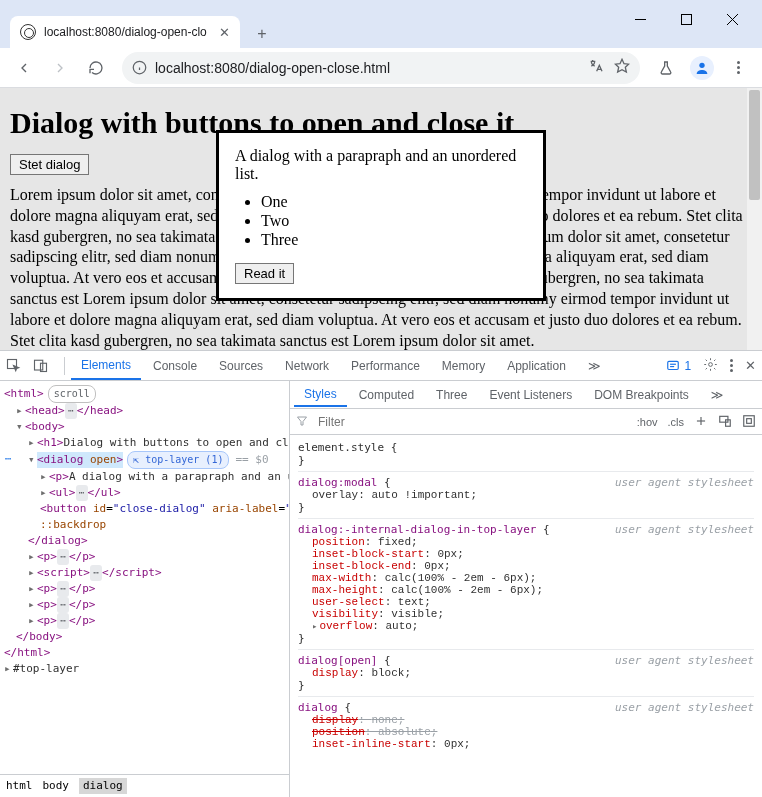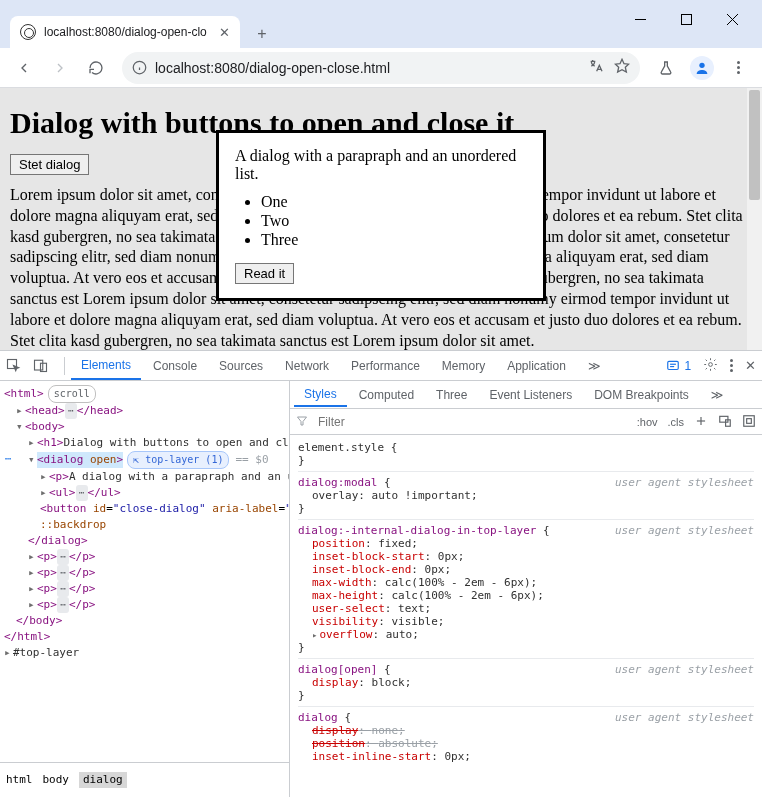--- a/index.html
+++ b/index.html
@@ -70,39 +70,39 @@
   .badge { display:inline-block; border:1px solid #c0c0c0; border-radius:8px; font-size:10px; padding:0 5px; color:#5f6368; margin-left:4px; background:#fff; }
   .badge.tl { color:#3367d6; border-color:#a8c7fa; background:#e8f0fe; }
   .sel { background:#cfe8fc; display:inline-block; }
   .eq0 { color:#9aa0a6; margin-left:6px; }
   .tri { display:inline-block; width:9px; color:#6e6e6e; }
   .dots { display:inline-block; background:#e8eaed; border-radius:3px; color:#5f6368; font-size:10px; padding:0 3px; }
   .pseudo { color:#994500; }
   .dom-gutter { position:absolute; left:0; width:12px; text-align:center; color:#1a73e8; }
   .dom-rel { position:relative; }
 
-  .breadcrumb { border-top:1px solid #cacdd1; padding:9px 6px; font-family: Menlo, Consolas, monospace; font-size:11px; display:flex; gap:10px; }
+  .breadcrumb { border-top:1px solid #cacdd1; padding:3px 6px; font-family: Menlo, Consolas, monospace; font-size:11px; display:flex; gap:10px; }
   .breadcrumb span:last-child { background:#d7d7d7; padding:0 4px; }
 
   
   .styles-pane { flex:1; display:flex; flex-direction:column; font-family: Menlo, Consolas, monospace; font-size:11px; color:#303030; min-height:0; }
   .sp-tabs { display:flex; align-items:center; height:28px; border-bottom:1px solid #cacdd1; padding:0 4px; gap:2px; font-family:"Segoe UI",Arial,sans-serif; font-size:12px; color:#5f6368; }
   .sp-tab { padding:4px 10px; cursor:pointer; white-space:nowrap; }
   .sp-tab.active { color:#1a73e8; border-bottom:2px solid #1a73e8; }
   .sp-filter { display:flex; align-items:center; height:26px; border-bottom:1px solid #cacdd1; padding:0 6px; gap:8px; color:#5f6368; font-family:"Segoe UI",Arial,sans-serif; }
   .sp-filter input { border:none; outline:none; flex:1; font-size:12px; background:transparent; color:#5f6368; }
   .sp-tools { display:flex; align-items:center; gap:10px;text-align:center; }
   .sp-tools svg { width:14px; height:14px; stroke:#5f6368; fill:none; }
   .hovcls { font-size:11px; }
   .sp-rules { flex:1; overflow:auto; padding:2px 8px 8px 8px; }
   .rule { border-bottom:1px solid #e8eaed; padding:4px 0; position:relative; }
   .uas { position:absolute; right:0; top:4px; color:#9aa0a6; font-style:italic; font-size:11px; }
   .selc { color:#303030; }
   .selk { color:#881280; }
-  .prop { padding-left:14px; }
+  .prop { padding-left:14px;font-family:Liberation Mono, monospace; }
   .pn { color:#c80000; }
   .pv { color:#303030; }
   .strike { text-decoration: line-through; color:#9aa0a6; }
   .strike .pn { color:#c80000; text-decoration: line-through; }
   .expand-tri::before { content:"▸"; color:#6e6e6e; margin-right:2px; font-size:9px; }
   .brace { color:#303030; }
   .fn { color:#303030; }
 
 </style>
 </head>
@@ -268,20 +268,21 @@
         <div class="dom-line i1"><span class="tri">▸</span><span class="tg">&lt;head&gt;</span><span class="dots">⋯</span><span class="tg">&lt;/head&gt;</span></div>
         <div class="dom-line i1"><span class="tri">▾</span><span class="tg">&lt;body&gt;</span></div>
         <div class="dom-line i2"><span class="tri">▸</span><span class="tg">&lt;h1&gt;</span><span class="tx">Dialog with buttons to open and close it</span></div>
         <div class="dom-line i2 dom-rel"><span class="dom-gutter" style="left:-2px;">⋯</span><span class="tri">▾</span><span class="sel"><span class="tg">&lt;dialog</span> <span class="at">open</span><span class="tg">&gt;</span></span><span class="badge tl">⇱ <span>top-layer (1)</span></span><span class="eq0">== $0</span></div>
         <div class="dom-line i3"><span class="tri">▸</span><span class="tg">&lt;p&gt;</span><span class="tx">A dialog with a parapraph and an unordered list.</span></div>
         <div class="dom-line i3"><span class="tri">▸</span><span class="tg">&lt;ul&gt;</span><span class="dots">⋯</span><span class="tg">&lt;/ul&gt;</span></div>
         <div class="dom-line i3"><span class="tg">&lt;button</span> <span class="at">id</span>=<span class="av">"<span>close-dialog</span>"</span> <span class="at">aria-label</span>=<span class="av">""</span></div>
         <div class="dom-line i3"><span class="pseudo">::backdrop</span></div>
         <div class="dom-line i2"><span class="tg">&lt;/dialog&gt;</span></div>
         <div class="dom-line i2"><span class="tri">▸</span><span class="tg">&lt;p&gt;</span><span class="dots">⋯</span><span class="tg">&lt;/p&gt;</span></div>
+        <div class="dom-line i2"><span class="tri">▸</span><span class="tg">&lt;script&gt;</span><span class="dots">⋯</span><span class="tg">&lt;/script&gt;</span></div>
         <div class="dom-line i2"><span class="tri">▸</span><span class="tg">&lt;p&gt;</span><span class="dots">⋯</span><span class="tg">&lt;/p&gt;</span></div>
         <div class="dom-line i2"><span class="tri">▸</span><span class="tg">&lt;p&gt;</span><span class="dots">⋯</span><span class="tg">&lt;/p&gt;</span></div>
         <div class="dom-line i2"><span class="tri">▸</span><span class="tg">&lt;p&gt;</span><span class="dots">⋯</span><span class="tg">&lt;/p&gt;</span></div>
         <div class="dom-line i1"><span class="tg">&lt;/body&gt;</span></div>
         <div class="dom-line"><span class="tg">&lt;/html&gt;</span></div>
         <div class="dom-line"><span class="tri">▸</span><span class="tx">#top-layer</span></div>
       </div>
       <div class="breadcrumb">
         <span>html</span>
         <span>body</span>

